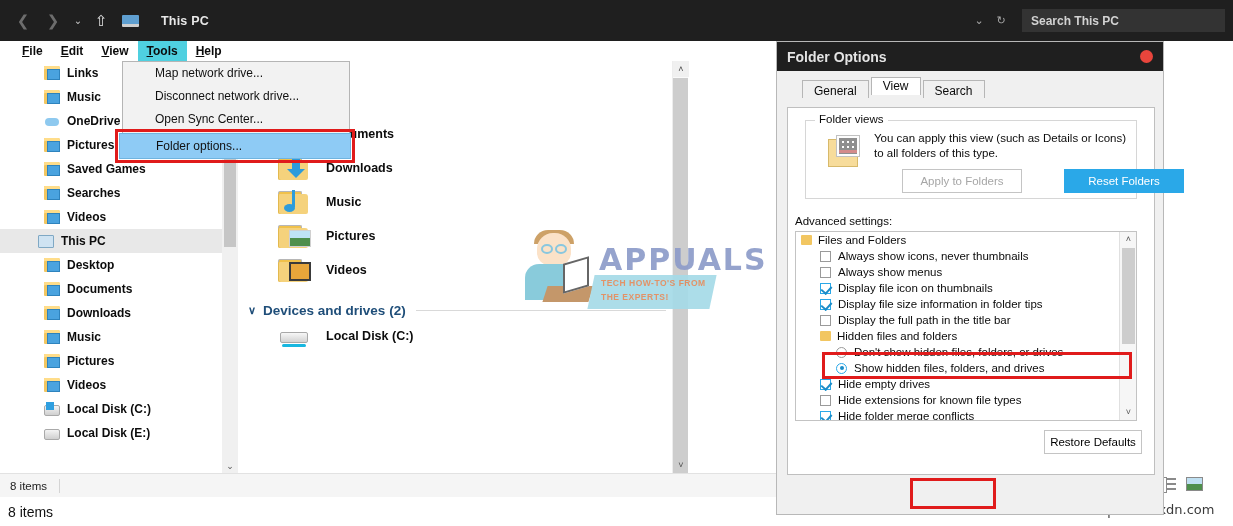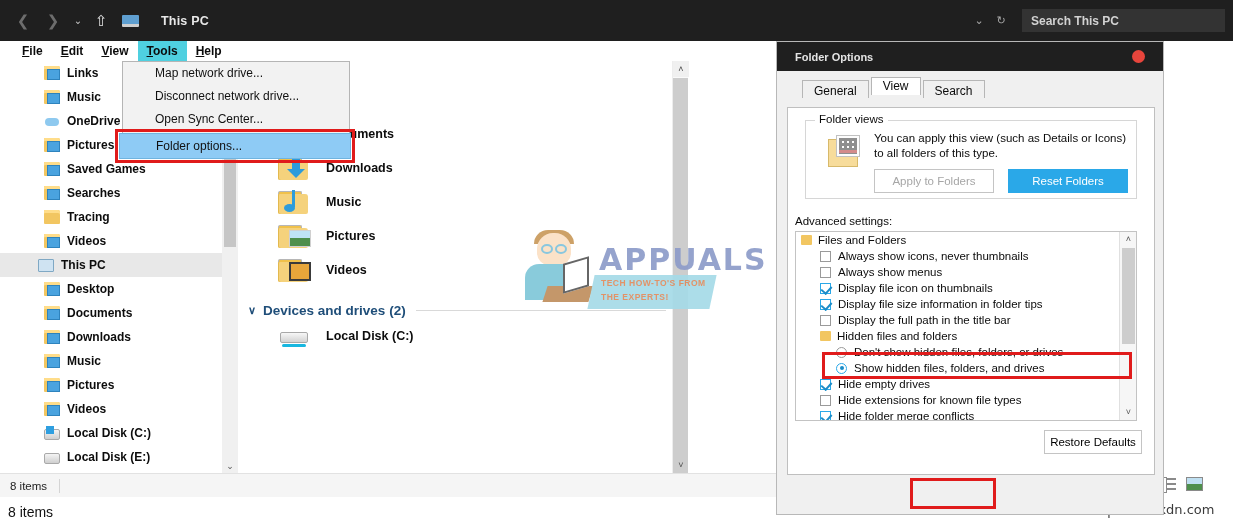--- a/index.html
+++ b/index.html
@@ -167,21 +167,21 @@
   .wm-screen{position:absolute;left:44px;top:32px;width:26px;height:30px;background:#ffffff;border:2px solid #5a5a5a;transform:skewY(-16deg);}
 
   
   #dialog {
     position:absolute; left:776px; top:41px; width:388px; height:474px;
     background:#f0f0f0; border:1px solid #b8b8b8; z-index:60;
     font-family:"Liberation Sans", sans-serif;
   }
   .dlg-title {
     height:29px; background:#1f1f1f; display:flex; align-items:center;
-    padding:0 18px; color:#e4e4e4; font-size:11px; font-weight:bold;
+    padding:0 10px; color:#e4e4e4; font-size:14px; font-weight:bold;
   }
   .dlg-close {
     margin-left:auto; width:13px; height:13px; background:#e8453c; border-radius:50%;
   }
   .tabs { display:flex; padding:9px 0 0 25px; height:27px; font-size:12px; color:#0b0b0b;}
   .tab { padding:3px 11px 4px; background:#f0f0f0; border:1px solid #b6b6b6; border-bottom:none; margin-right:2px; }
   .tab.sel { background:#ffffff; padding-top:1px; padding-bottom:6px; position:relative; top:-3px; }
   .dlg-body {
     position:absolute; left:10px; top:65px; width:368px; height:368px;
     background:#ffffff; border:1px solid #bfbfbf;
@@ -200,21 +200,21 @@
   .fv-icon .fg{position:absolute;left:8px;top:0;width:24px;height:22px;background:#fdfdfd;border:1px solid #c1c1c1;}
   .fv-icon .grid{position:absolute;left:11px;top:3px;width:18px;height:16px;
     background:
       linear-gradient(#d38b8b,#d38b8b) 0 12px/18px 3px no-repeat,
       repeating-linear-gradient(90deg,#8f8f8f 0 3px,transparent 3px 5px),
       repeating-linear-gradient(#8f8f8f 0 3px,transparent 3px 5px);}
   .fv-text { position:absolute; left:68px; top:10px; width:255px; font-size:11.5px; color:#0b0b0b; line-height:15px;}
   .fv-btns { position:absolute; left:68px; top:48px; display:flex; gap:14px;}
   .btn {
     font-size:11.5px; border:1px solid #c4c4c4; background:#ffffff;
-    padding:5px 0; text-align:center; width:120px; color:#0b0b0b;
+    padding:5px 0; text-align:center; width:120px; color:#0b0b0b;margin-left:28px;
   }
   .btn.disabled { color:#a6a6a6; }
   .btn.primary { background:#2aa8e8; border-color:#2aa8e8; color:#ffffff; }
 
   .adv-label { position:absolute; left:7px; top:107px; font-size:11.5px; color:#0b0b0b;}
   .adv-box {
     position:absolute; left:7px; top:123px; width:342px; height:190px;
     border:1px solid #c3c3c3; background:#ffffff; overflow:hidden;
   }
   .adv-list { position:absolute; left:0; top:0; right:17px; top:0; font-size:11.5px; color:#0b0b0b;}
@@ -314,24 +314,20 @@
     </div>
   <div class="tree-row lvl2">
       <span class="ticon fold blue"></span>
       <span class="tlabel">Saved Games</span>
     </div>
   <div class="tree-row lvl2">
       <span class="ticon fold blue"></span>
       <span class="tlabel">Searches</span>
     </div>
   <div class="tree-row lvl2">
-      <span class="ticon fold plain"></span>
-      <span class="tlabel">Tracing</span>
-    </div>
-  <div class="tree-row lvl2">
       <span class="ticon fold blue"></span>
       <span class="tlabel">Videos</span>
     </div>
   <div class="tree-row sel">
       <span class="ticon pcglyph"></span>
       <span class="tlabel">This PC</span>
     </div>
   <div class="tree-row lvl2">
       <span class="ticon fold blue"></span>
       <span class="tlabel">Desktop</span>

